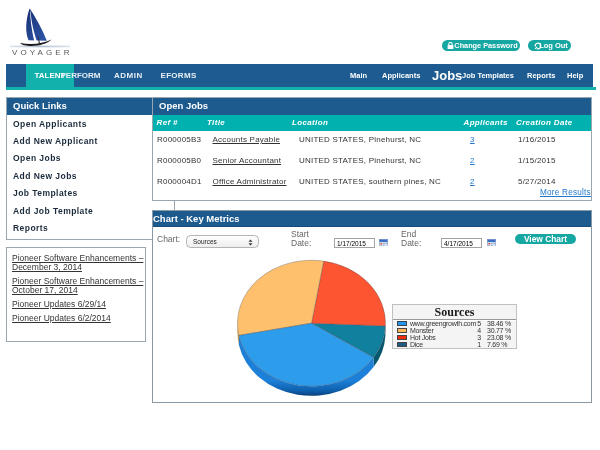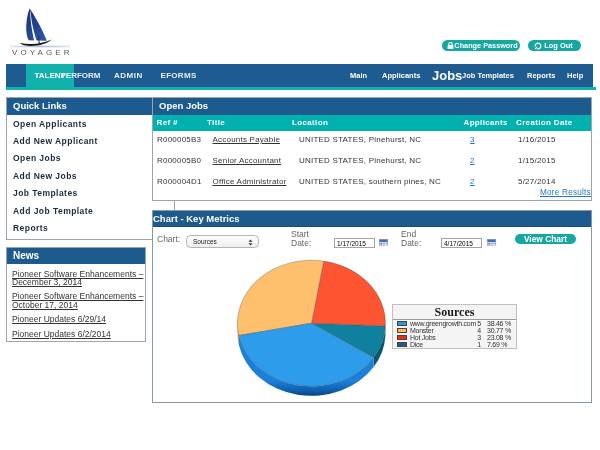--- a/index.html
+++ b/index.html
@@ -40,21 +40,21 @@
   <text x="12" y="55.3" font-size="8" letter-spacing="3.1" fill="#54585d" font-family="Liberation Sans">VOYAGER</text>
 </svg>
 
 <div class="pill" style="left:442px;top:39.5px;width:78px;height:11.5px;font-size:7.3px;line-height:11.5px;">
   <svg class="abs" style="left:5px;top:2.2px" width="7" height="7.5" viewBox="0 0 7 7.5">
       <rect x="0.6" y="3" width="5.8" height="4.3" rx="0.8" fill="#fff"></rect>
       <path d="M1.8,3 V2.2 a1.7,1.7 0 0 1 3.4,0 V3" fill="none" stroke="#fff" stroke-width="1.1"></path>
     </svg>
   <span style="margin-left:10px">Change Password</span>
 </div>
-<div class="pill" style="left:528px;top:39.5px;width:53px;height:11.5px;font-size:7.5px;line-height:11.5px;">
+<div class="pill" style="left:528px;top:39.5px;width:43px;height:11.5px;font-size:7.5px;line-height:11.5px;">
   <svg class="abs" style="left:5.5px;top:2.3px" width="8" height="8" viewBox="0 0 8 8">
       <circle cx="4" cy="4" r="2.8" fill="none" stroke="#fff" stroke-width="1.2"></circle>
       <rect x="0" y="4.5" width="3" height="3" fill="#17a7a2"></rect>
       <path d="M1.2,6.8 L3.2,4.9" stroke="#fff" stroke-width="1.1"></path>
     </svg>
   <span style="margin-left:8px">Log Out</span>
 </div>
 
 <div class="abs" style="left:6px;top:64px;width:587px;height:23px;background:#1d5b90;"></div>
 <div class="abs" style="left:6px;top:87px;width:590px;height:2.5px;background:#12b1ab;"></div>
@@ -70,35 +70,34 @@
 <div class="abs" style="top:64px;left:567px;color:#fff;font-weight:bold;font-size:7.5px;line-height:23px;">Help</div>
 
 <div class="panel" style="left:6px;top:97px;width:169px;height:143px;">
   <div class="phead" style="height:16.5px;font-size:9.5px;line-height:16.5px;padding-left:6px;">Quick Links</div>
   <div style="font-size:8.5px;font-weight:bold;color:#1b2b3c;padding:1px 0 0 6px;letter-spacing:0.45px;line-height:17.4px;">
     Open Applicants<br>Add New Applicant<br>Open Jobs<br>Add New Jobs<br>Job Templates<br>Add Job Template<br>Reports
   </div>
 </div>
 
 <div class="panel" style="left:6px;top:247px;width:140px;height:95px;">
-  <div class="phead" style="height:15.5px;font-size:10px;line-height:15.5px;padding-left:6px;">News</div>
   <div style="font-size:8.5px;color:#3a3a3a;padding:6px 0 0 5px;line-height:8.7px;">
     <a class="dk" href="#">Pioneer Software Enhancements – December 3, 2014</a>
     <div style="height:5.5px"></div>
     <a class="dk" href="#">Pioneer Software Enhancements – October 17, 2014</a>
     <div style="height:5.5px"></div>
     <a class="dk" href="#">Pioneer Updates 6/29/14</a>
     <div style="height:5.5px"></div>
     <a class="dk" href="#">Pioneer Updates 6/2/2014</a>
   </div>
 </div>
 
 <div class="panel" style="left:152px;top:97px;width:440px;height:104px;">
   <div class="phead" style="height:16.5px;font-size:9.5px;line-height:16.5px;padding-left:6px;">Open Jobs</div>
-  <div style="position:relative;background:#01b1af;height:16.5px;color:#fff;font-weight:bold;font-size:8px;letter-spacing:0.35px;line-height:16.5px;">
+  <div style="position:relative;background:#01b1af;height:16.5px;color:#fff;font-weight:bold;font-size:8px;letter-spacing:0.35px;line-height:16.5px;font-style:italic;">
     <span class="abs" style="left:3.5px">Ref #</span>
     <span class="abs" style="left:54px">Title</span>
     <span class="abs" style="left:139px">Location</span>
     <span class="abs" style="left:310.5px">Applicants</span>
     <span class="abs" style="left:363px">Creation Date</span>
   </div>
   <div style="position:relative;font-size:8px;letter-spacing:0.22px;color:#333;">
     <span class="abs" style="left:4px;top:4px">R000005B3</span>
       <a class="abs dk" style="left:59.5px;top:4px" href="#">Accounts Payable</a>
       <span class="abs" style="left:146px;top:4px">UNITED STATES, Pinehurst, NC</span>

